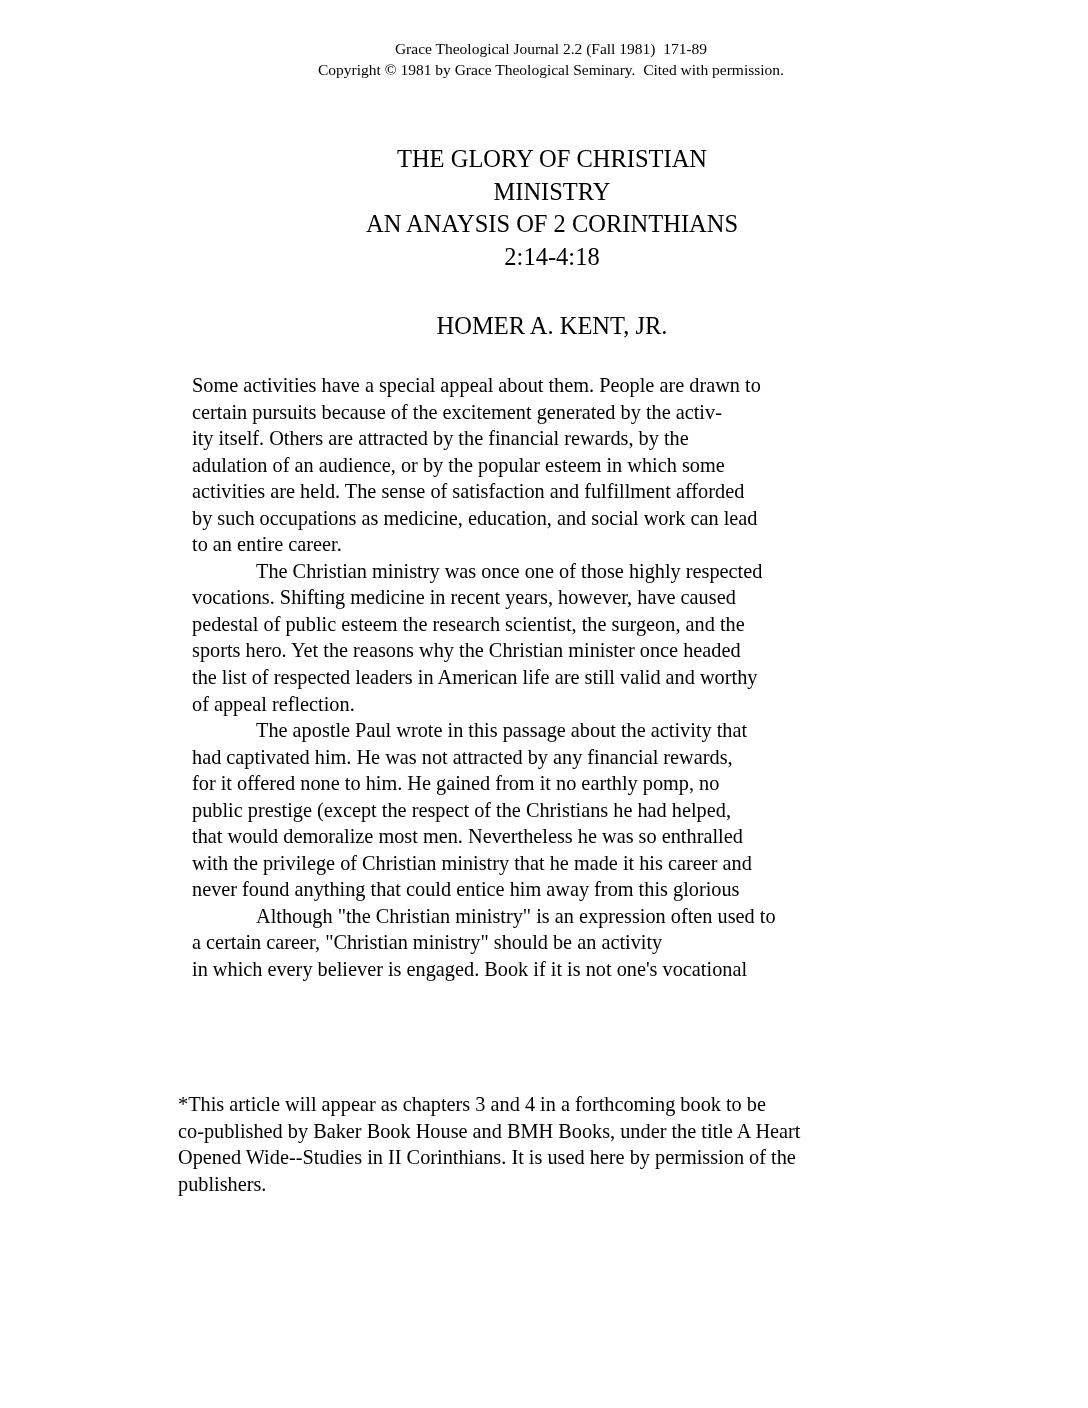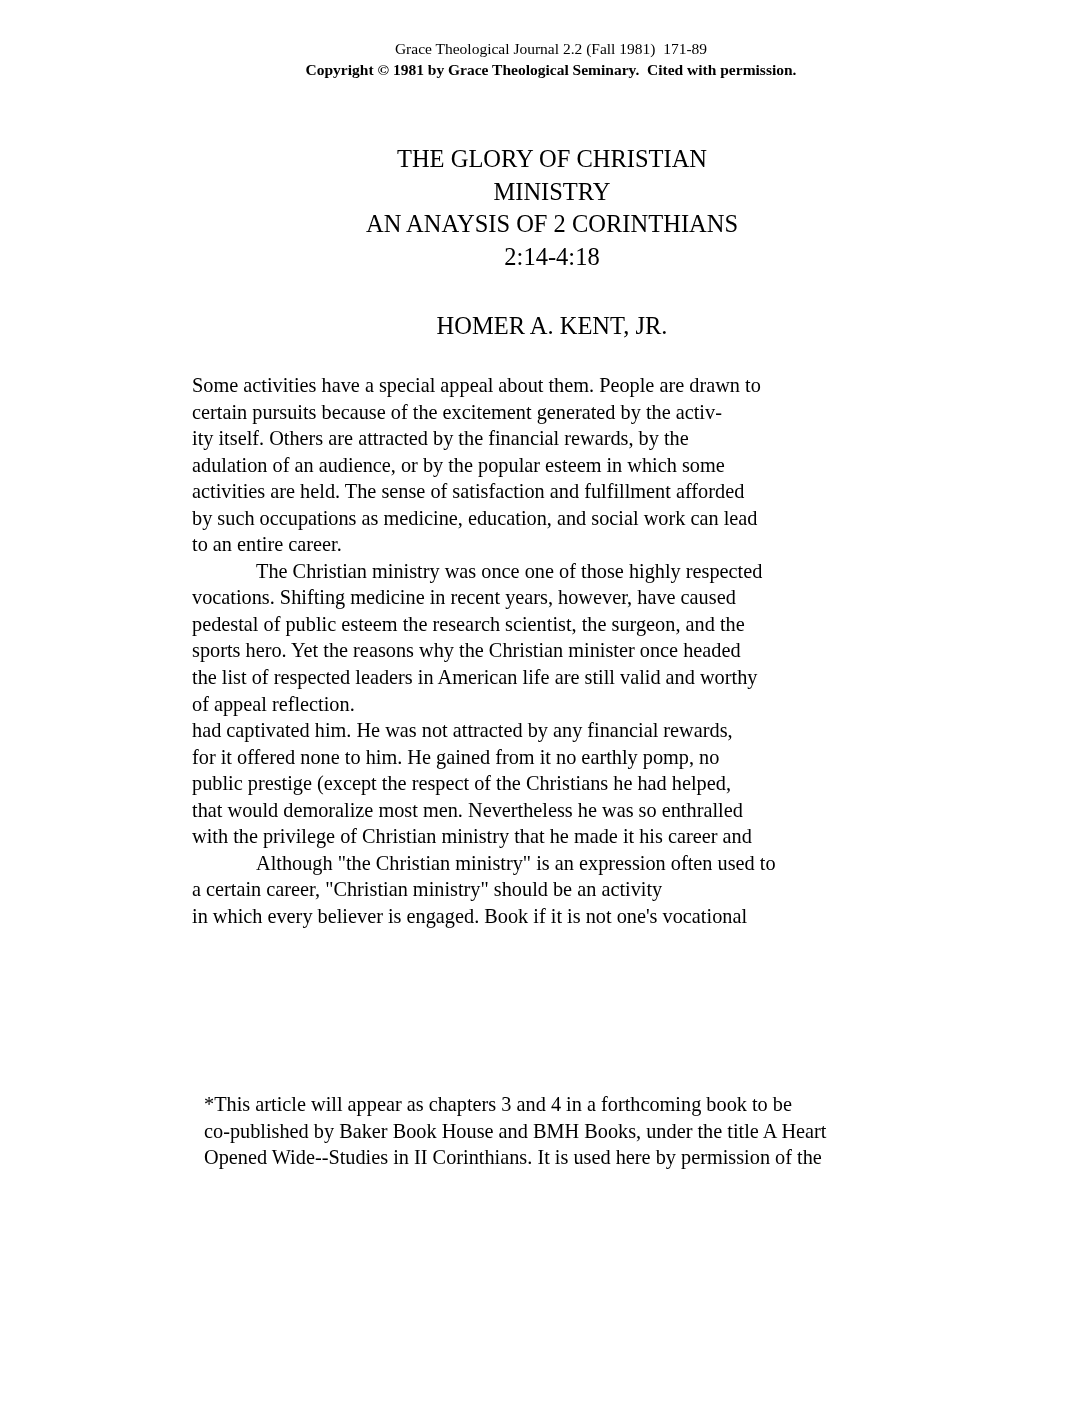--- a/index.html
+++ b/index.html
@@ -17,21 +17,21 @@
     }
     .header {
       position: absolute;
       left: 0;
       width: 1088px;
       text-align: center;
       font-size: 15.5px;
       line-height: 21px;
     }
     .header .line1 { position: absolute; left: 0; right: 0; top: 38px; padding-left: 14px; white-space: pre; }
-    .header .line2 { position: absolute; left: 0; right: 0; top: 59px; padding-left: 14px; white-space: pre; font-weight: bold; }
+    .header .line2 { position: absolute; left: 0; right: 0; top: 59px; padding-left: 14px; white-space: pre; }
 
     .title-block {
       position: absolute;
       left: 0;
       width: 1104px;
       top: 143px;
       text-align: center;
       font-size: 24.5px;
       line-height: 32.5px;
     }
@@ -53,21 +53,21 @@
       left: 192px;
       top: 372px;
       font-size: 20.3px;
       line-height: 26.55px;
     }
     .body-text .ln { white-space: nowrap; height: 26.55px; }
     .body-text .indent { padding-left: 64px; }
 
     .footnote {
       position: absolute;
-      left: 204px;
+      left: 178px;
       top: 1091px;
       font-size: 20.3px;
       line-height: 26.6px;
     }
     .footnote .ln { white-space: nowrap; height: 26.6px; }
   </style>
 </head>
 <body>
 
 <div class="header">
@@ -99,31 +99,34 @@
   <div>
     <div class="ln indent">The Christian ministry was once one of those highly respected</div>
     <div class="ln">vocations. Shifting medicine in recent years, however, have caused</div>
     <div class="ln">pedestal of public esteem the research scientist, the surgeon, and the</div>
     <div class="ln">sports hero. Yet the reasons why the Christian minister once headed</div>
     <div class="ln">the list of respected leaders in American life are still valid and worthy</div>
     <div class="ln">of appeal reflection.</div>
   </div>
 
   <div>
+    <div class="ln indent">The apostle Paul wrote in this passage about the activity that</div>
     <div class="ln">had captivated him. He was not attracted by any financial rewards,</div>
     <div class="ln">for it offered none to him. He gained from it no earthly pomp, no</div>
     <div class="ln">public prestige (except the respect of the Christians he had helped,</div>
     <div class="ln">that would demoralize most men. Nevertheless he was so enthralled</div>
     <div class="ln">with the privilege of Christian ministry that he made it his career and</div>
+    <div class="ln">never found anything that could entice him away from this glorious</div>
   </div>
 
   <div>
     <div class="ln indent">Although "the Christian ministry" is an expression often used to</div>
     <div class="ln">a certain career, "Christian ministry" should be an activity</div>
     <div class="ln">in which every believer is engaged. Book if it is not one's vocational</div>
   </div>
 </div>
 
 <div class="footnote">
   <div class="ln">*This article will appear as chapters 3 and 4 in a forthcoming book to be</div>
   <div class="ln">co-published by Baker Book House and BMH Books, under the title A Heart</div>
   <div class="ln">Opened Wide--Studies in II Corinthians.  It is used here by permission of the</div>
+  <div class="ln">publishers.</div>
 </div>
 
 </body></html>

